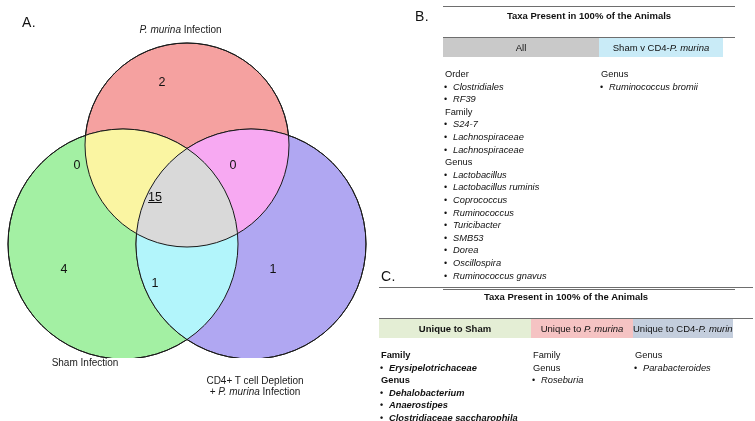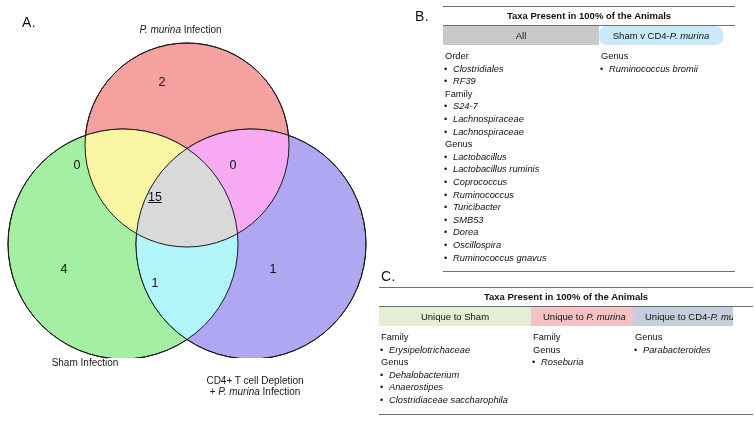--- a/index.html
+++ b/index.html
@@ -48,37 +48,37 @@
     text-align: center;
     width: 28px;
   }
 
   
   .taxa-panel { position: absolute; }
   .taxa-title {
     font-size: 9.5px;
     font-weight: bold;
     text-align: center;
-    padding: 3px 0 4px;
+    padding: 3px 0 16px;
     border-top: 1.6px solid #6e6e6e;
     border-bottom: 1.6px solid #6e6e6e;
     color: #111;
   }
   .taxa-head-row { display: flex; }
   .taxa-head-cell {
     font-size: 9.5px;
     text-align: center;
-    padding: 4px 12px 4px;
+    padding: 4px 0 4px;
     color: #111;
     white-space: nowrap;
     overflow: hidden;
   }
   .taxa-head-cell i { font-style: italic; }
   .taxa-body-row { display: flex; border-bottom: 1.6px solid #6e6e6e; }
-  .taxa-body-cell { padding: 5px 0 7px 0; }
+  .taxa-body-cell { padding: 11px 0 7px 0; }
   .rank-label {
     font-size: 9.3px;
     color: #111;
     line-height: 12.6px;
     padding-left: 2px;
   }
   .taxon-item {
     font-size: 9.3px;
     font-style: italic;
     color: #111;
@@ -91,25 +91,25 @@
     content: "\2022";
     position: absolute;
     left: 1px;
     font-style: normal;
     font-size: 9px;
   }
 
   
   #panel-b { left: 443px; top: 6px; width: 292px; }
   #panel-b .col-all  { width: 156px; }
-  #panel-b .col-sham { width: 124px; border-radius: 7px; }
+  #panel-b .col-sham { width: 124px; }
 
   
   #panel-c { left: 379px; top: 287px; width: 374px; }
-  #panel-c .col-1 { width: 152px; }
+  #panel-c .col-1 { width: 152px; font-weight: bold; }
   #panel-c .col-2 { width: 102px; }
   #panel-c .col-3 { width: 100px; }
 </style>
 </head>
 <body>
 
 <div id="page">
 
   <div id="venn-wrap">
     <span class="panel-letter" id="letter-a">A.</span>

